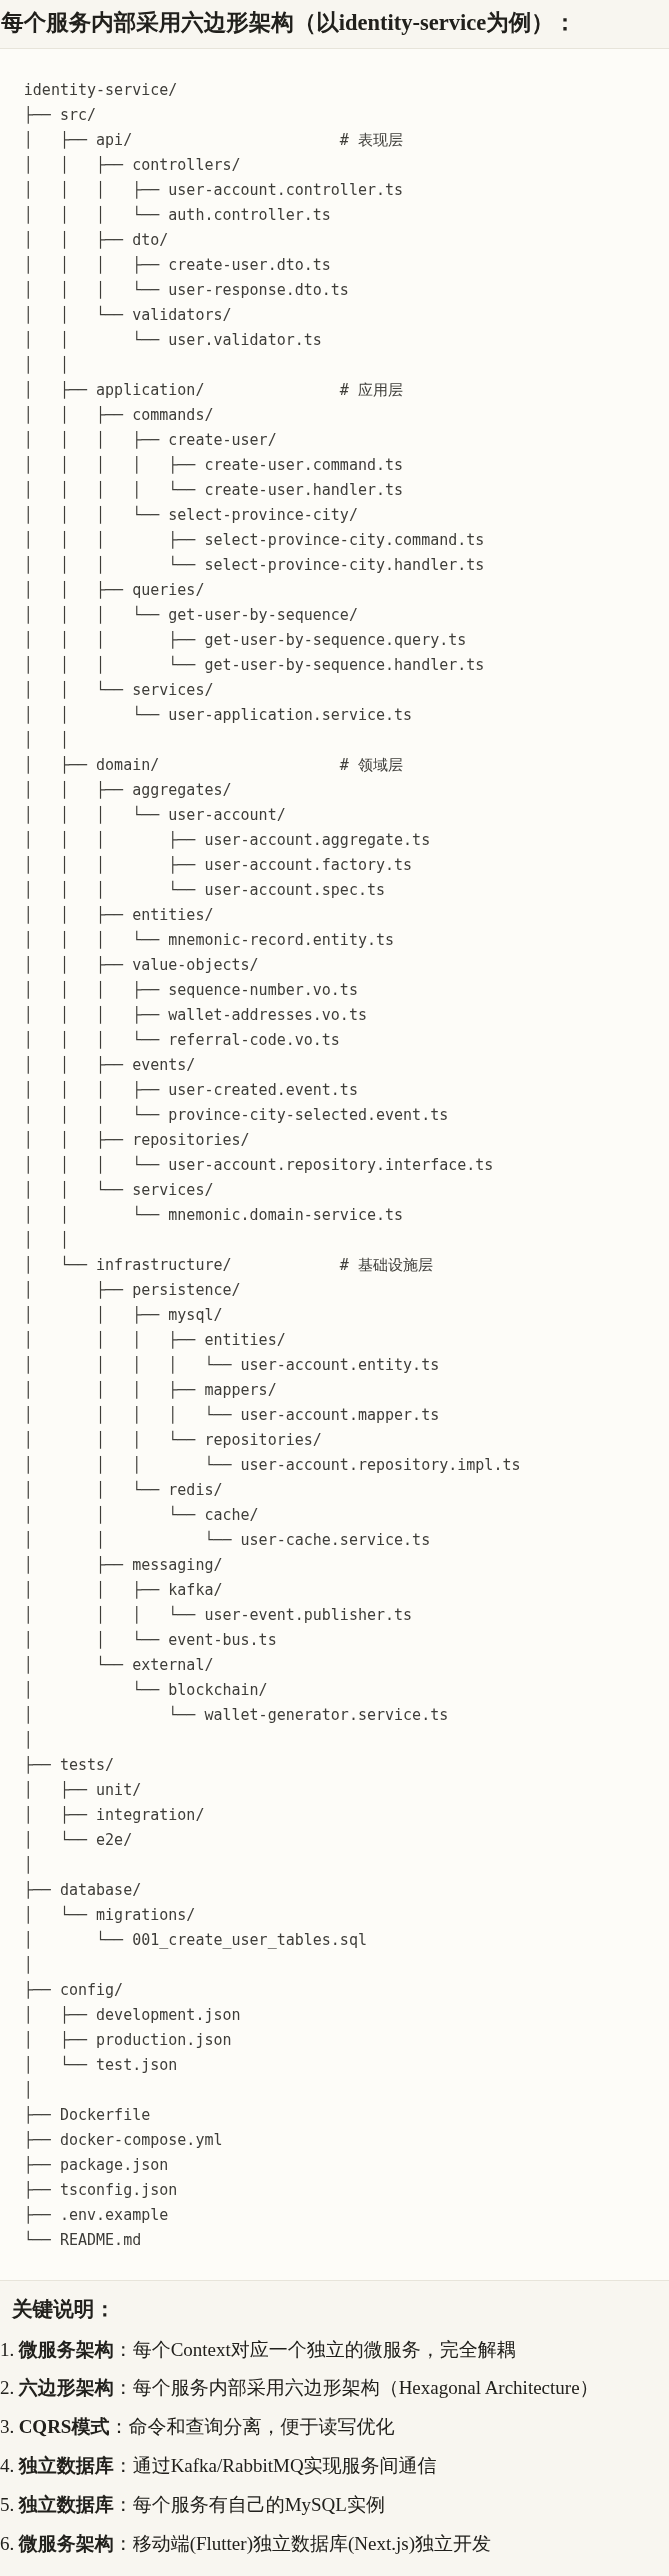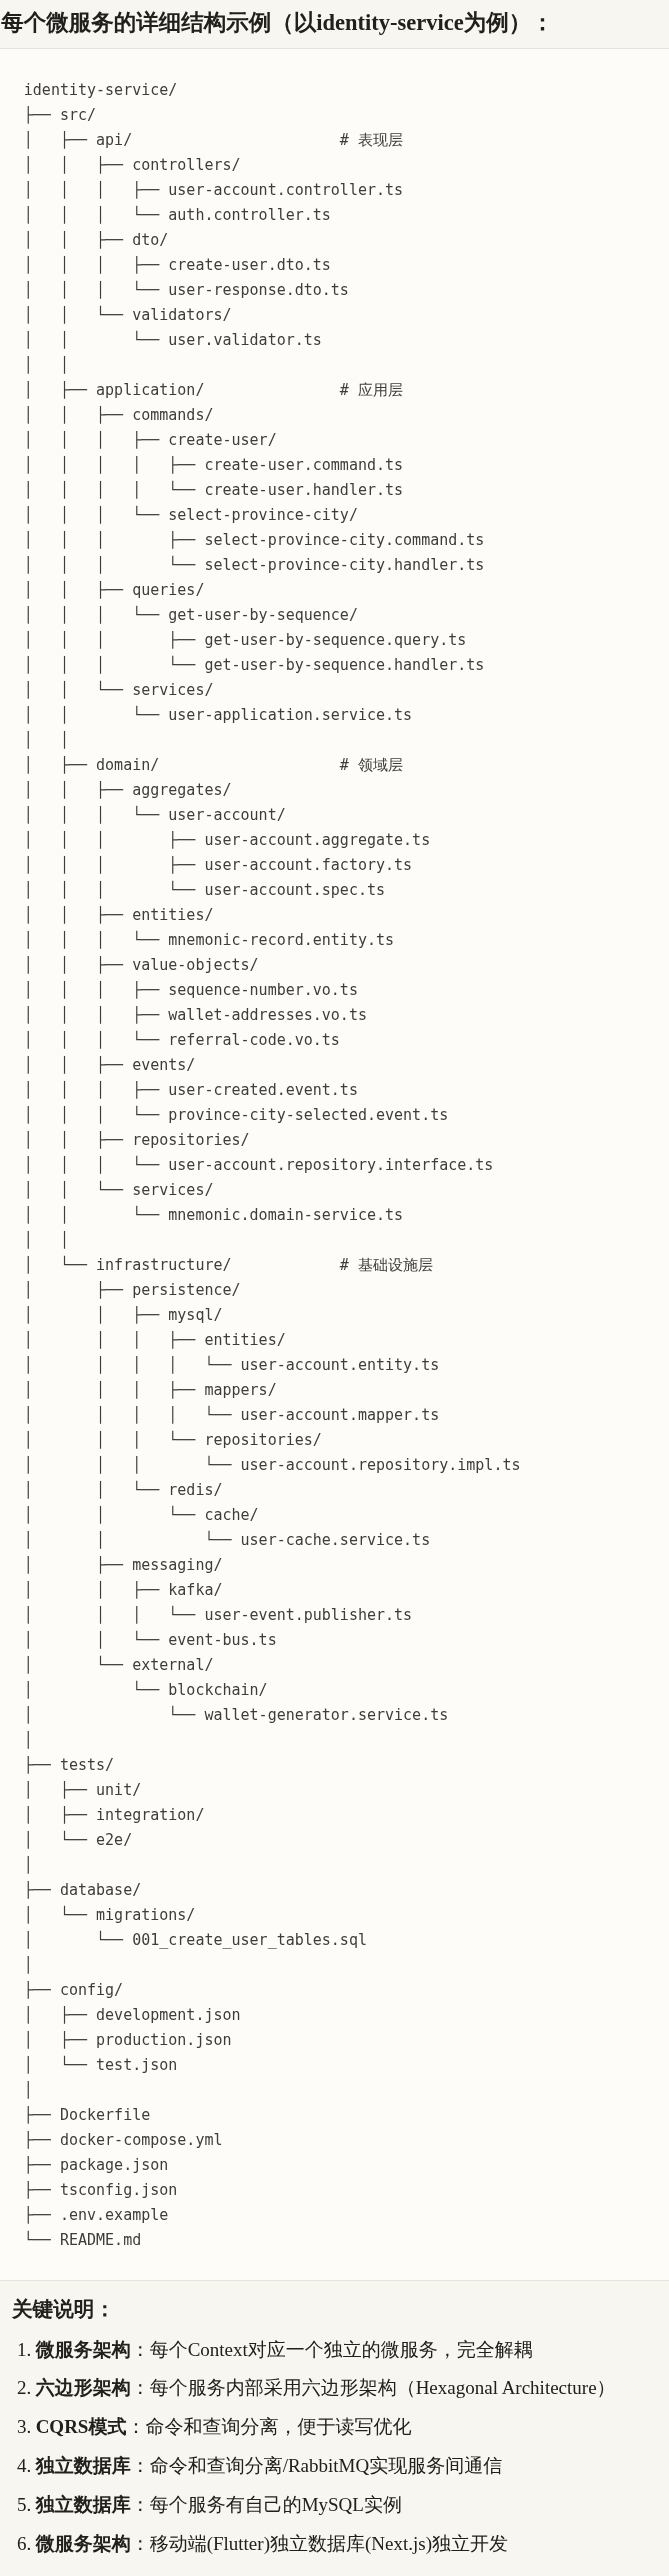--- a/index.html
+++ b/index.html
@@ -43,38 +43,38 @@
     font-size:20.6px;
     line-height:25px;
     font-weight:700;
     margin:16.3px 0 0 0;
     padding-left:12px;
   }
   .note-item{
     font-size:19px;
     line-height:22.5px;
     margin:16.3px 0 0 0;
-    padding-left:17px;
+    padding-left:0;
   }
   .note-num{
     margin-right:4.4px;
   }
   .note-label{
     font-weight:700;
   }
   .footer-note{
     font-size:19px;
     line-height:24px;
     margin:20px 0 0 0;
   }
 </style>
 </head>
 <body>
 
-<h1 class="page-title">每个微服务的详细结构示例（以identity-service为例）：</h1>
+<h1 class="page-title">每个服务内部采用六边形架构（以identity-service为例）：</h1>
 
 <div class="code-block">
   <pre class="file-tree">identity-service/
 ├── src/
 │   ├── api/                       # 表现层
 │   │   ├── controllers/
 │   │   │   ├── user-account.controller.ts
 │   │   │   └── auth.controller.ts
 │   │   ├── dto/
 │   │   │   ├── create-user.dto.ts
@@ -164,21 +164,21 @@
 <div class="note-item">
   <span class="note-num">1.</span><span class="note-label">微服务架构</span><span class="note-text">：每个Context对应一个独立的微服务，完全解耦</span>
 </div>
 <div class="note-item">
   <span class="note-num">2.</span><span class="note-label">六边形架构</span><span class="note-text">：每个服务内部采用六边形架构（Hexagonal Architecture）</span>
 </div>
 <div class="note-item">
   <span class="note-num">3.</span><span class="note-label">CQRS模式</span><span class="note-text">：命令和查询分离，便于读写优化</span>
 </div>
 <div class="note-item">
-  <span class="note-num">4.</span><span class="note-label">独立数据库</span><span class="note-text">：命令和查询分离/RabbitMQ实现服务间通信</span>
+  <span class="note-num">4.</span><span class="note-label">独立数据库</span><span class="note-text">：通过Kafka/RabbitMQ实现服务间通信</span>
 </div>
 <div class="note-item">
   <span class="note-num">5.</span><span class="note-label">独立数据库</span><span class="note-text">：每个服务有自己的MySQL实例</span>
 </div>
 <div class="note-item">
   <span class="note-num">6.</span><span class="note-label">微服务架构</span><span class="note-text">：移动端(Flutter)独立数据库(Next.js)独立开发</span>
 </div>
 
 <p class="footer-note">这个结构可以让您的团队并行开发，每个Context可以由不同的小组负责，互不干扰。</p>
 

